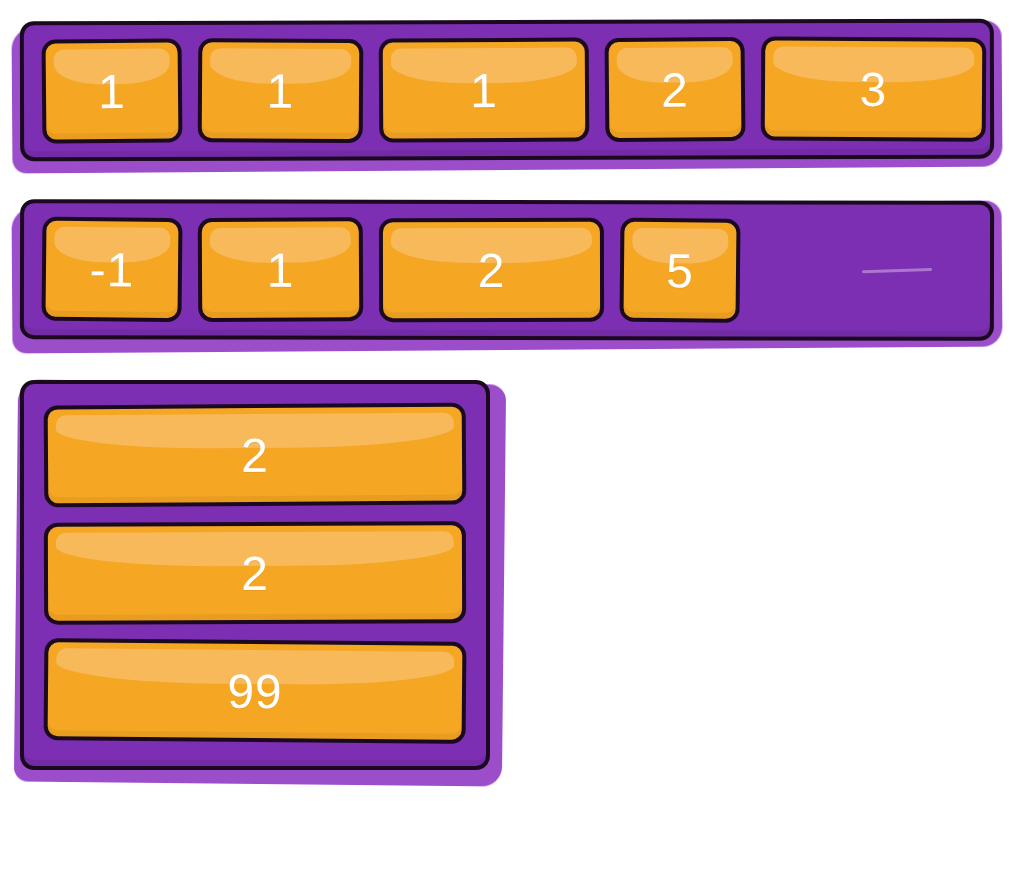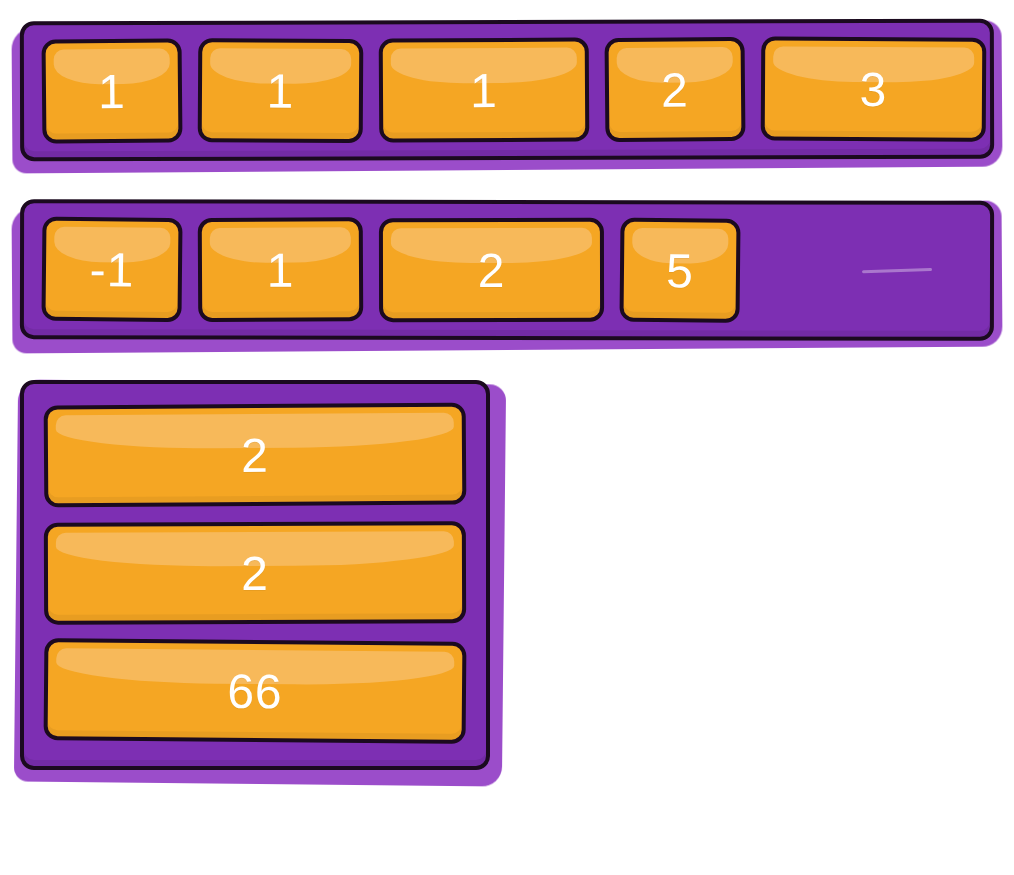--- a/index.html
+++ b/index.html
@@ -188,18 +188,18 @@
   
   <div class="bar-wrap vert-wrap">
     <div class="bar vert">
       <div class="cell tilt-a">
         <span>2</span>
       </div>
       <div class="cell tilt-c">
         <span>2</span>
       </div>
       <div class="cell tilt-b">
-        <span>66</span>
+        <span>99</span>
       </div>
     </div>
   </div>
 
 </div>
 
 </body></html>

